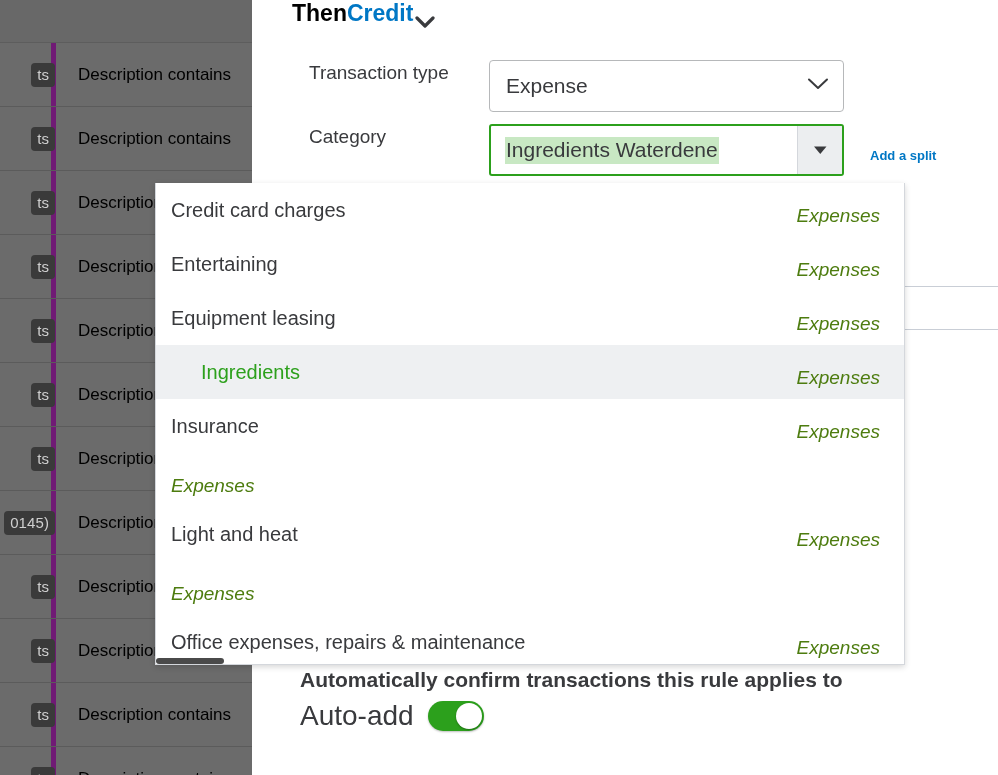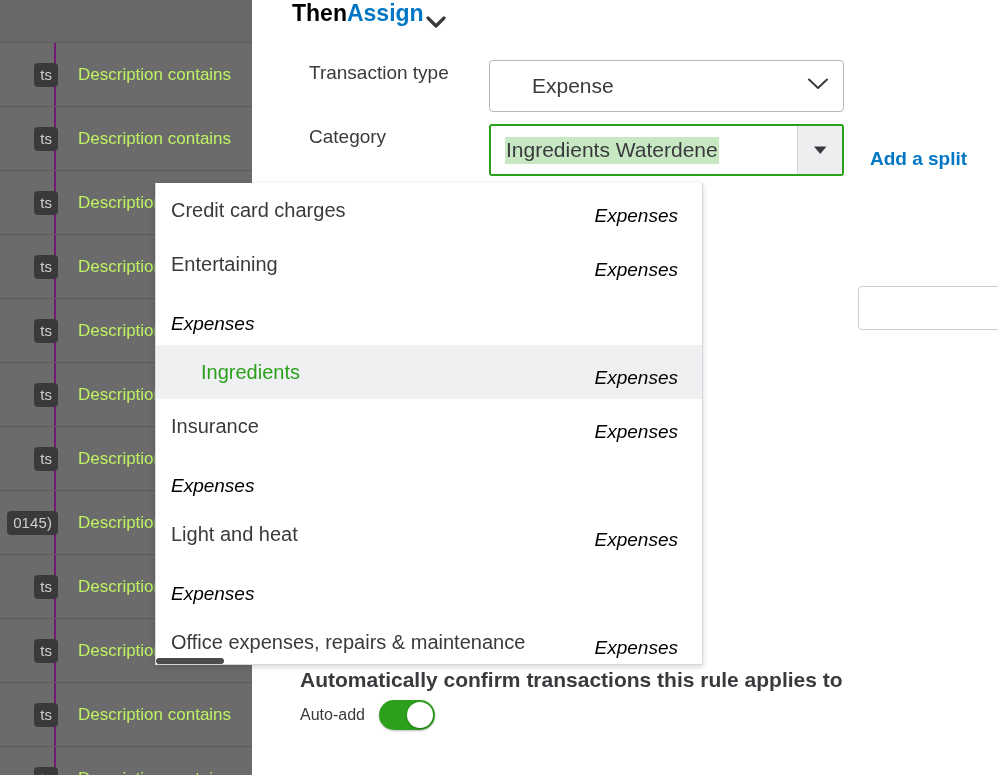--- a/index.html
+++ b/index.html
@@ -26,34 +26,34 @@
     height:42px;background:#686868;border-bottom:1px solid #5d5d5d;
   }
   .bg-row{
     position:relative;height:63px;
     border-bottom:1px solid #5b5b5b;
     display:flex;align-items:center;
   }
   .bg-cell-badge{
     width:56px;flex:0 0 56px;height:100%;
     display:flex;align-items:center;justify-content:flex-end;
-    border-right:2px solid #701a75;
+    border-right:5px solid #701a75;
     padding-right:0px;box-sizing:border-box;
   }
   .badge{
     background:#3a3a3a;color:#cfcfcf;
     font-size:15px;border-radius:4px;
     padding:3px 6px 4px 6px;
     white-space:nowrap;
     margin-right:-4px;
     letter-spacing:.1px;
   }
   .bg-cell-desc{
     flex:1;padding-left:22px;
-    color:#bef264;font-size:17px;white-space:nowrap;
+    color:#000000;font-size:17px;white-space:nowrap;
     overflow:hidden;
   }
 
   
   #modal{
     position:absolute;left:252px;top:0;right:0;bottom:0;
     background:#ffffff;
   }
 
   .then-row{
@@ -77,21 +77,21 @@
   }
 
   
   #ttype-row{left:48px;top:60px;}
   .select-box{
     width:355px;height:52px;box-sizing:border-box;
     border:1px solid #b6b8ba;border-radius:4px;
     background:#fff;display:flex;align-items:center;
     padding:0 14px 0 16px;justify-content:space-between;
   }
-  .select-value{font-size:21px;color:#393a3d;margin-left:26px;}
+  .select-value{font-size:21px;color:#393a3d;}
 
   
   #cat-row{left:48px;top:124px;}
   .combo{
     width:355px;height:52px;box-sizing:border-box;
     border:2px solid #2ca01c;border-radius:3px;
     background:#fff;display:flex;align-items:stretch;
     overflow:hidden;
   }
   .combo-input{
@@ -103,21 +103,21 @@
     padding:1px 1px 2px 1px;
   }
   .combo-btn{
     width:44px;flex:0 0 44px;
     background:#eceef0;border-left:1px solid #d4d7dc;
     display:flex;align-items:center;justify-content:center;
   }
 
   .add-split{
     position:absolute;left:618px;top:148px;
-    font-size:19px;font-weight:bold;color:#0077c5;
+    font-size:13px;font-weight:bold;color:#0077c5;
     cursor:pointer;
   }
 
   
   .stray-input{
     position:absolute;left:606px;top:286px;
     width:230px;height:44px;box-sizing:border-box;
     border:1px solid #c9ced6;border-radius:4px;background:#fff;
   }
 
@@ -130,50 +130,50 @@
 
   
   .auto-heading{
     position:absolute;left:48px;top:668px;
     font-size:21px;font-weight:bold;color:#393a3d;white-space:nowrap;
   }
   .auto-row{
     position:absolute;left:48px;top:700px;
     display:flex;align-items:center;gap:14px;
   }
-  .auto-label{font-size:16px;color:#393a3d;text-align:right;}
+  .auto-label{font-size:28px;color:#393a3d;text-align:right;}
   .toggle{
     width:56px;height:30px;border-radius:15px;background:#2ca01c;
     position:relative;box-shadow:0 1px 2px rgba(0,0,0,.25);
   }
   .toggle .knob{
     position:absolute;top:2px;right:2px;
     width:26px;height:26px;border-radius:50%;
     background:#fff;box-shadow:0 1px 2px rgba(0,0,0,.3);
   }
 
   
   #cat-dropdown{
     position:absolute;left:155px;top:183px;
-    width:548px;height:482px;box-sizing:border-box;
+    width:750px;height:482px;box-sizing:border-box;
     background:#ffffff;
     border:1px solid #d4d7dc;
     border-top:none;
     box-shadow:0 2px 6px rgba(0,0,0,.16);
     overflow:hidden;
     z-index:30;
   }
   .opt{
     height:54px;display:flex;align-items:center;
     justify-content:space-between;
     padding:0 24px 0 15px;
     box-sizing:border-box;
   }
   .opt-name{font-size:20px;color:#393a3d;}
-  .opt-type{font-size:19px;color:#000000;font-style:italic;margin-top:12px;}
+  .opt-type{font-size:19px;color:#4d7c0f;font-style:italic;margin-top:12px;}
   .opt.selected{background:#eef0f2;}
   .opt.selected .opt-name{color:#2ca01c;margin-left:30px;}
   .dd-scrollbar{
     position:absolute;left:0;bottom:0;width:100%;height:6px;
     background:#ffffff;
   }
   .dd-scrollbar .thumb{
     position:absolute;left:0;top:0;height:6px;width:68px;
     background:#4a4a4a;border-radius:3px;
   }
@@ -258,21 +258,21 @@
           <div class="bg-cell-desc">Description contains</div>
         </div>
       </div>
   </div>
 </div>
 
 <div id="modal">
 
   <div class="then-row">
     <span>Then</span>
-    <span class="assign-word">Assign</span>
+    <span class="assign-word">Credit</span>
     <span class="caret-down">
       <svg width="20" height="13" viewBox="0 0 20 13">
           <path d="M2 2 L10 10 L18 2" stroke="#393a3d" stroke-width="3.2" fill="none" stroke-linecap="round" stroke-linejoin="round"></path>
         </svg>
     </span>
   </div>
 
   <div class="field-row" id="ttype-row">
     <div class="field-label">Transaction type</div>
     <div class="select-box">
@@ -321,20 +321,21 @@
   <div id="dd-options">
       <div class="opt">
         <span class="opt-name">Credit card charges</span>
         <span class="opt-type">Expenses</span>
       </div>
       <div class="opt">
         <span class="opt-name">Entertaining</span>
         <span class="opt-type">Expenses</span>
       </div>
       <div class="opt">
+        <span class="opt-name">Equipment leasing</span>
         <span class="opt-type">Expenses</span>
       </div>
       <div class="opt selected">
         <span class="opt-name">Ingredients</span>
         <span class="opt-type">Expenses</span>
       </div>
       <div class="opt">
         <span class="opt-name">Insurance</span>
         <span class="opt-type">Expenses</span>
       </div>

